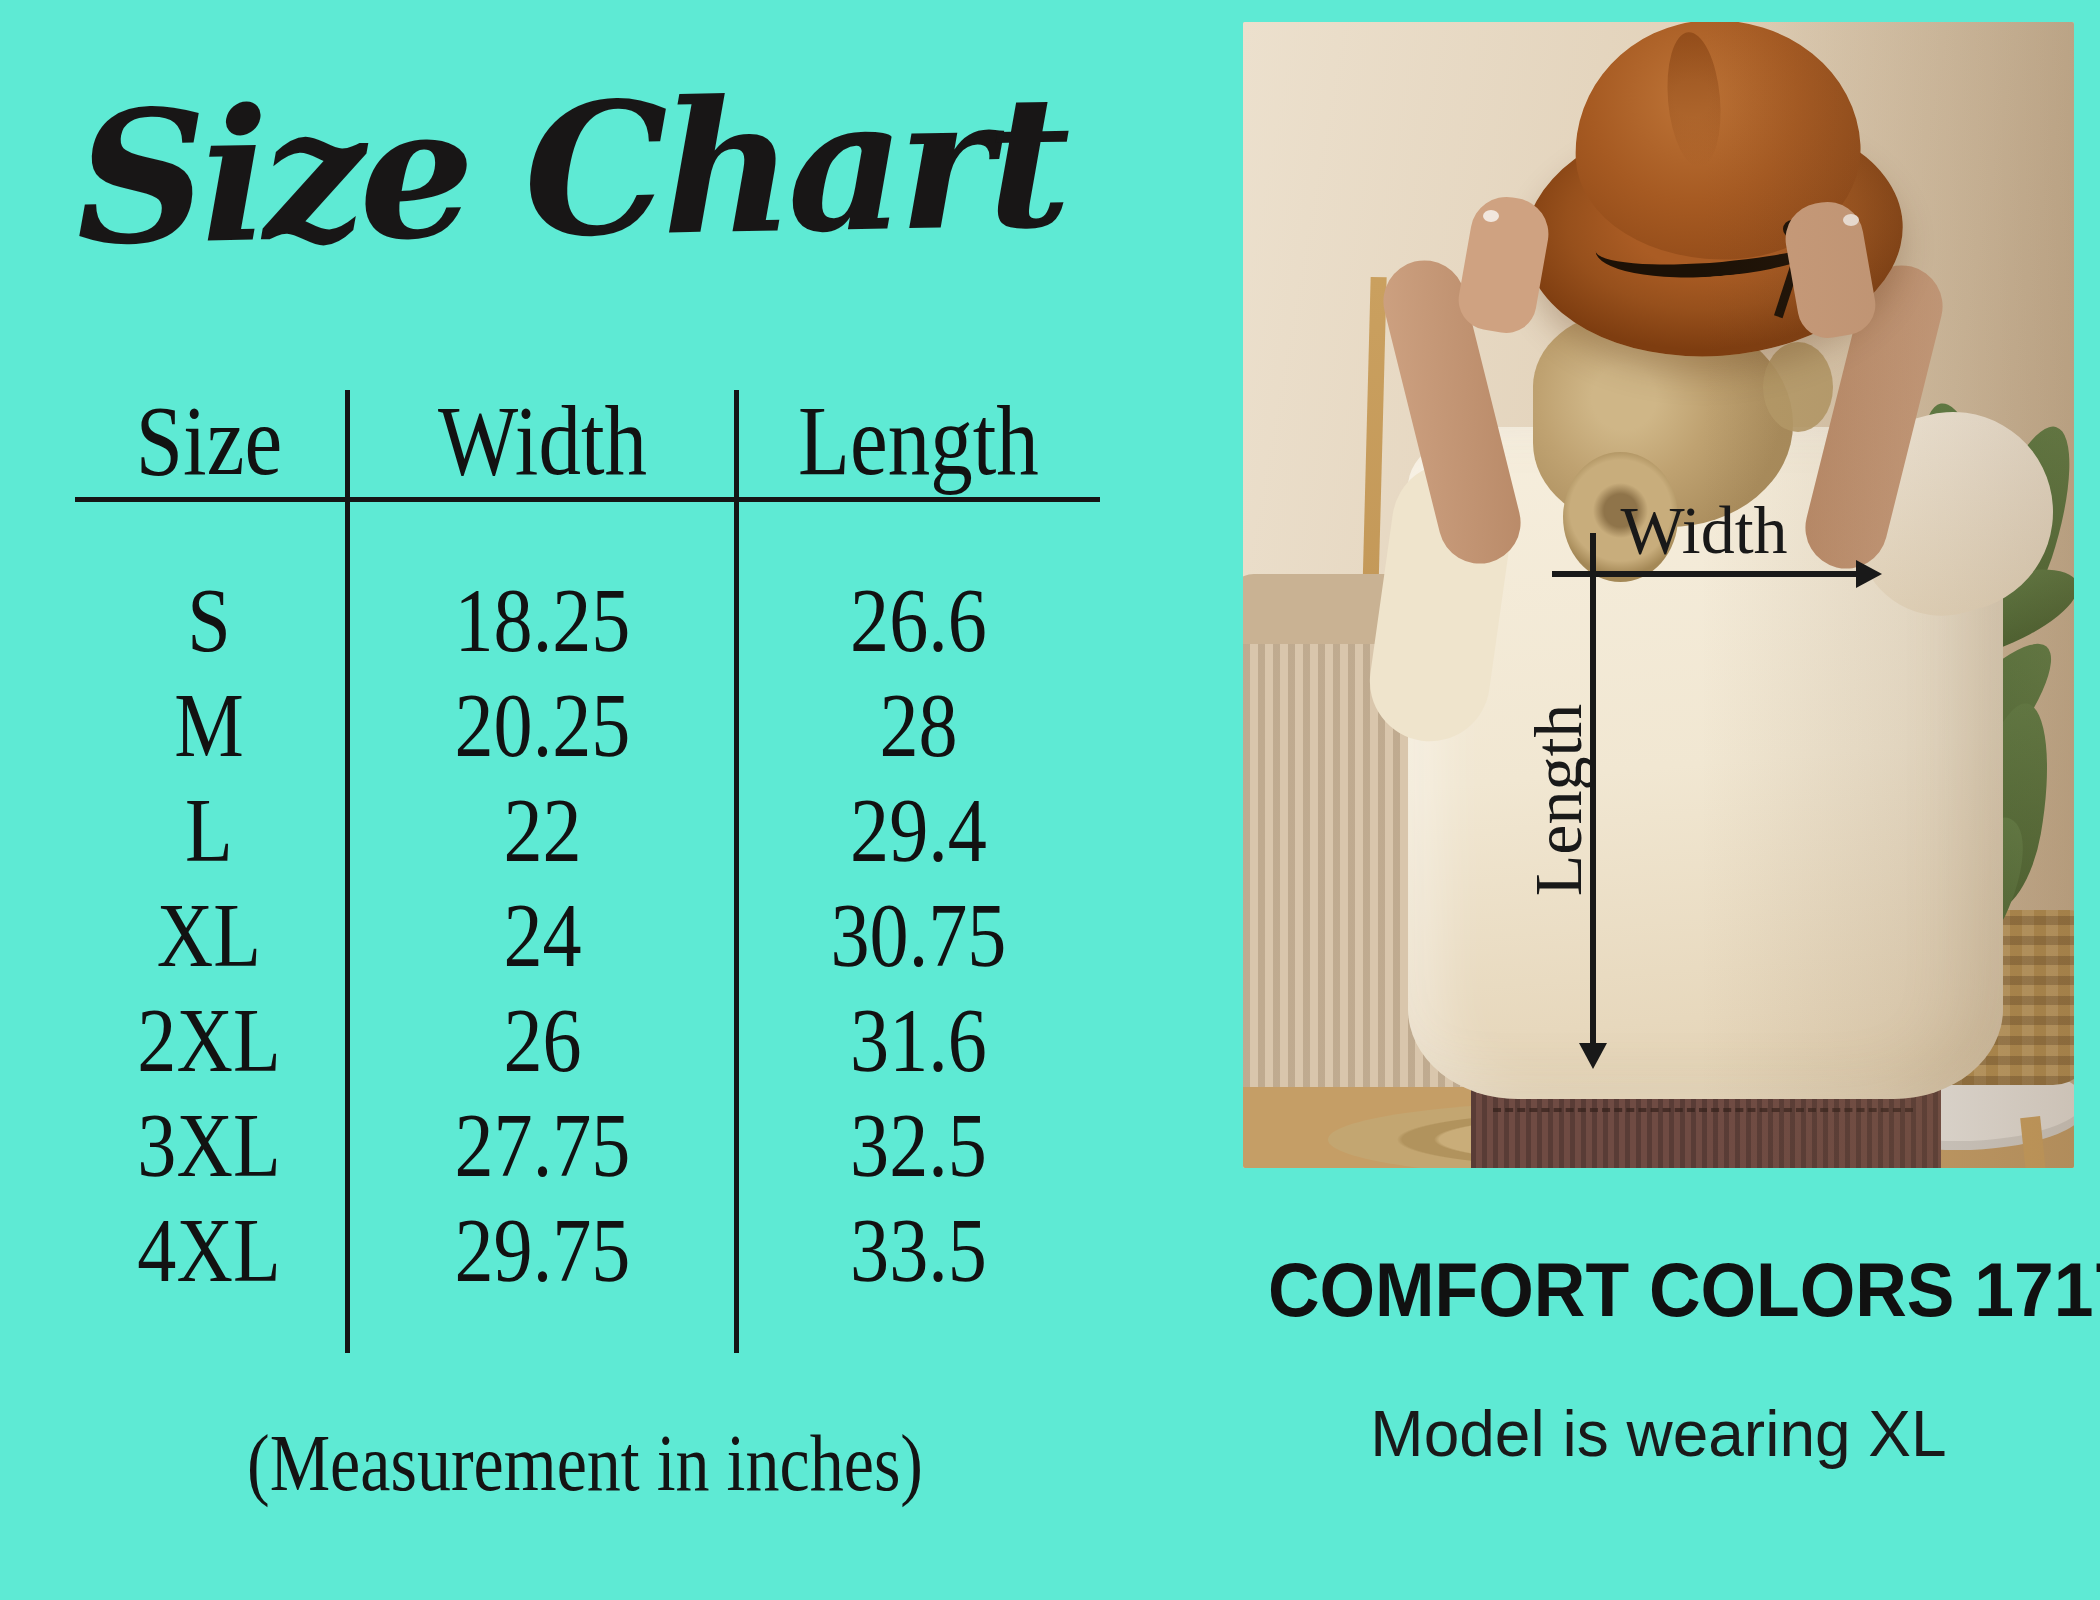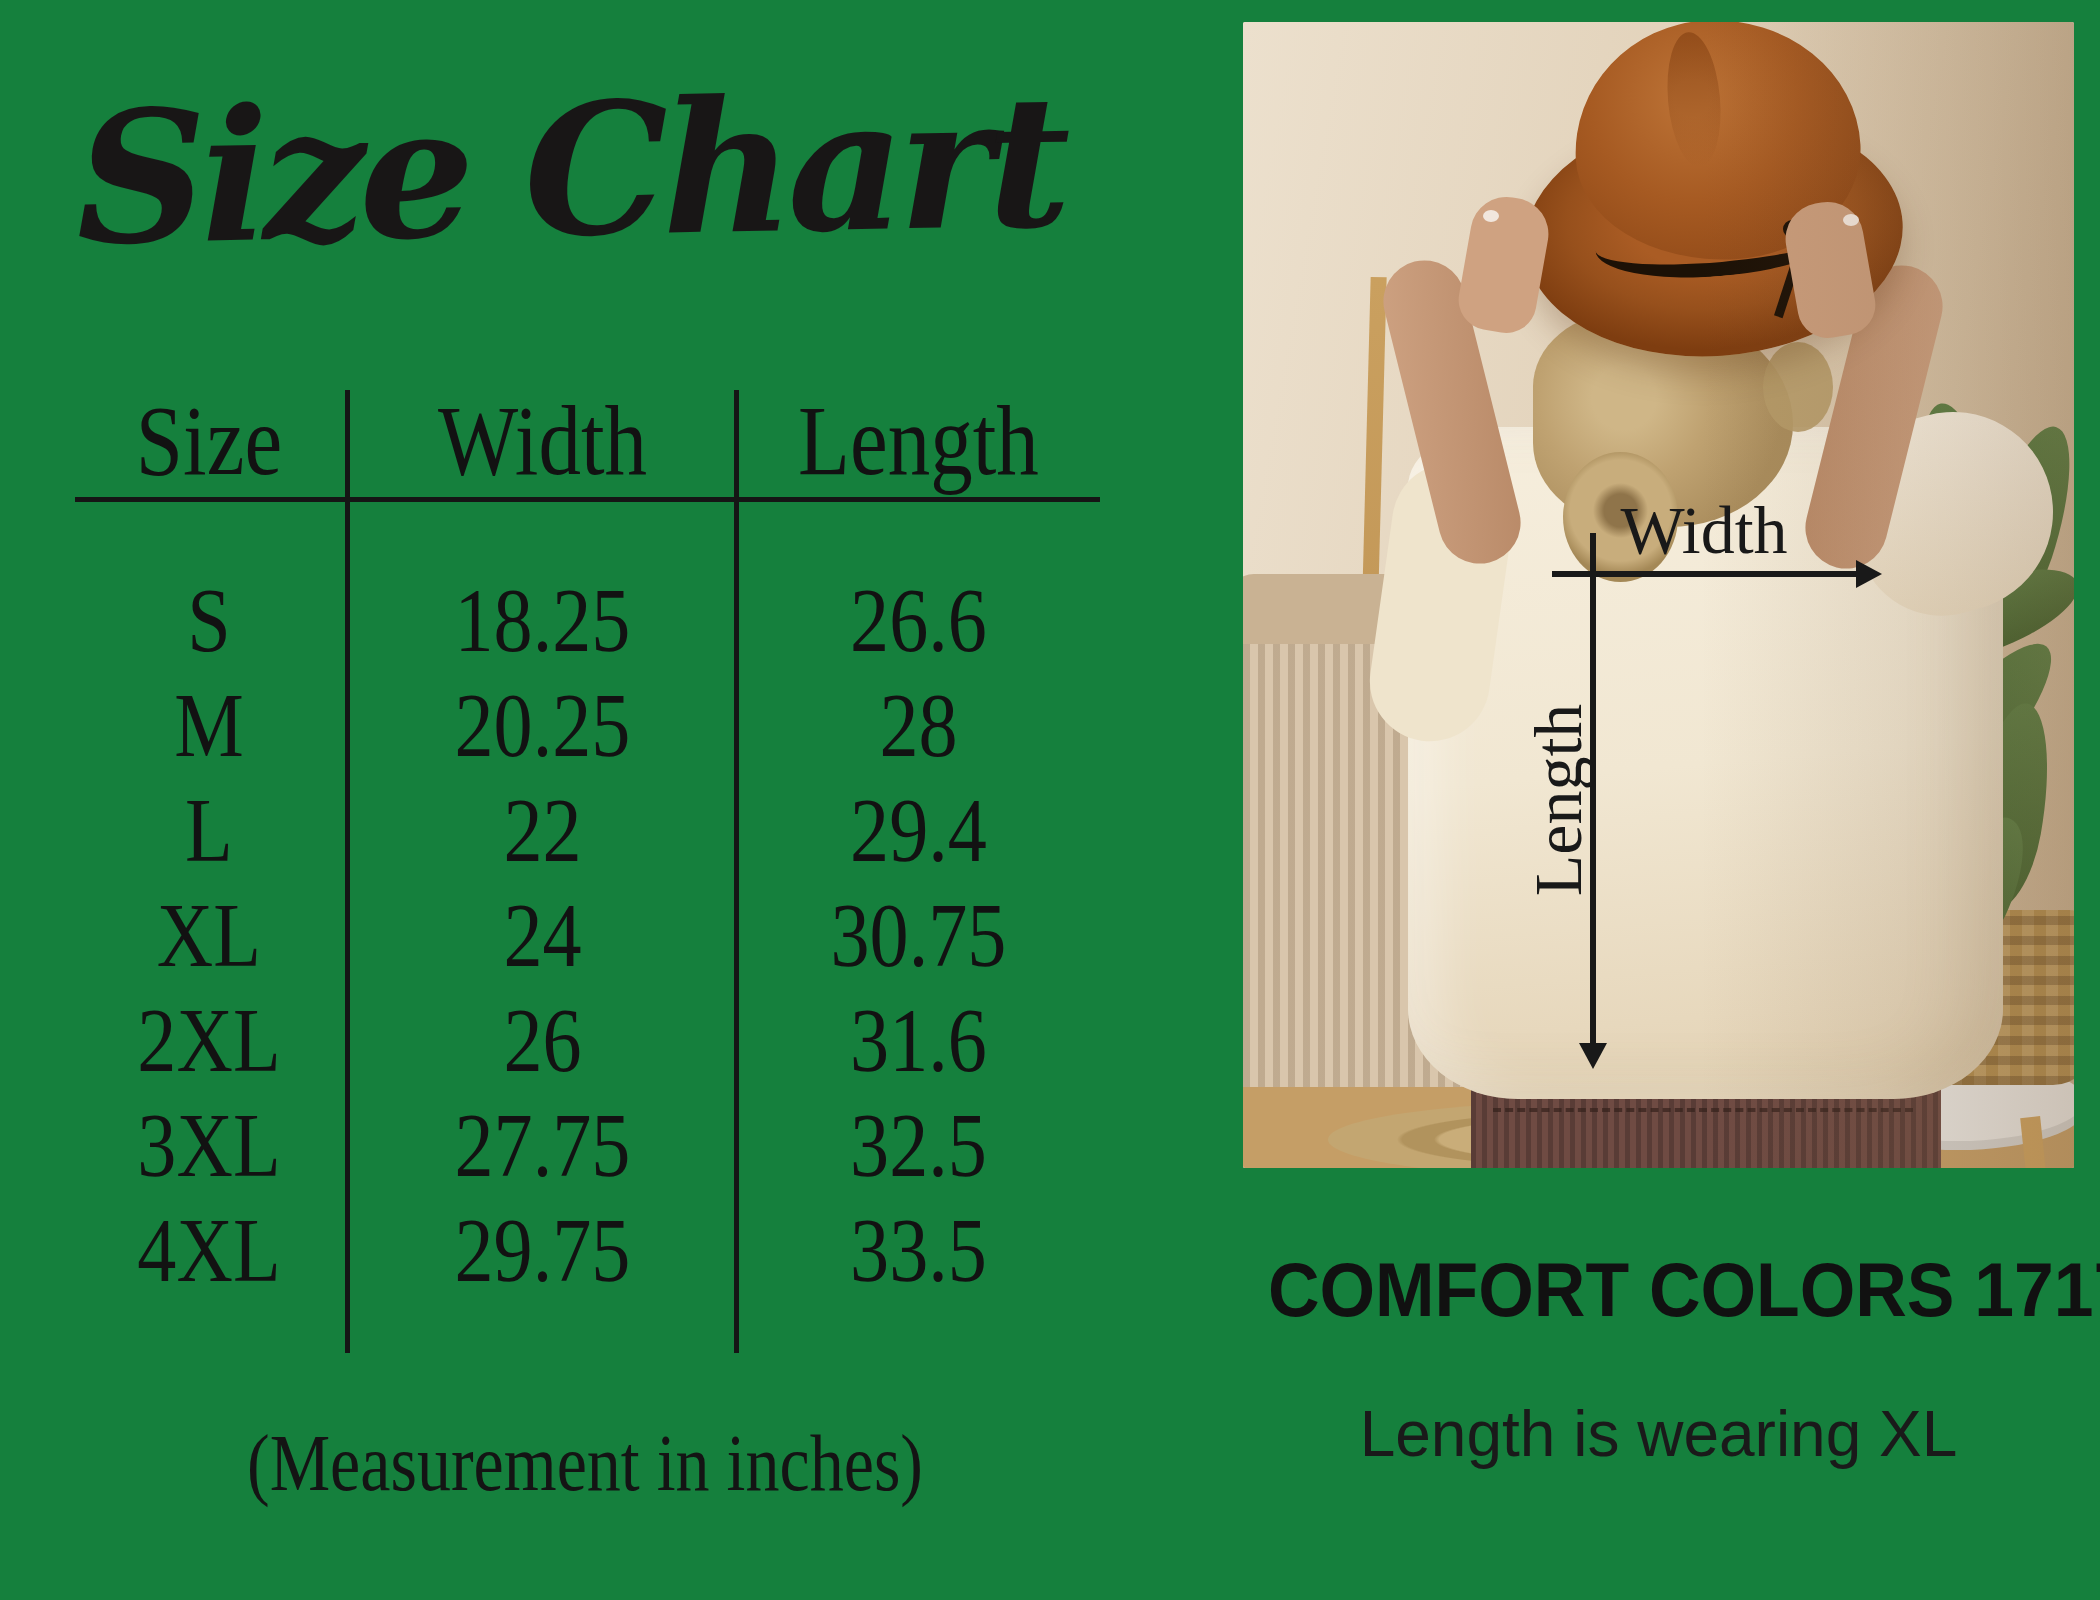--- a/index.html
+++ b/index.html
@@ -1,18 +1,18 @@
 <!DOCTYPE html>
 <html><head>
 <meta charset="utf-8">
 <style>
   html,body{margin:0;padding:0;}
   .canvas{
     position:relative;width:2100px;height:1600px;
-    background:#15803d;overflow:hidden;
+    background:#5eead4;overflow:hidden;
     font-family:"Liberation Serif",serif;color:#141414;
   }
   .abs{position:absolute;}
   .cx{transform:scaleX(0.85);transform-origin:50% 50%;}
   
   .title{
     left:30px;top:10px;width:1080px;height:330px;
     font-family:"DejaVu Serif",serif;font-style:italic;font-weight:bold;
     font-size:182px;letter-spacing:-7px;text-align:center;line-height:320px;
     white-space:nowrap;color:#181616;transform:rotate(-1deg);
@@ -221,16 +221,16 @@
     <div class="ph ann ann-width">Width</div>
     <div class="ph harrow-line"></div>
     <div class="ph harrow-head"></div>
     <div class="ph vline"></div>
     <div class="ph varrow-head"></div>
     <div class="ph ann ann-length">Length</div>
   </div>
 
   <div class="abs captions">
     <div class="product-name">COMFORT COLORS 1717</div>
-    <div class="model-note">Length is wearing XL</div>
+    <div class="model-note">Model is wearing XL</div>
   </div>
 
 </div>
 
 </body></html>

